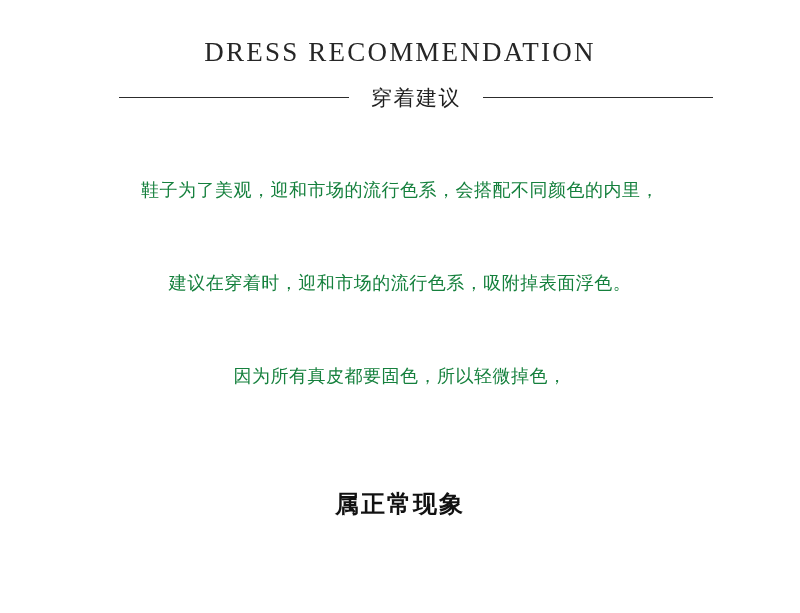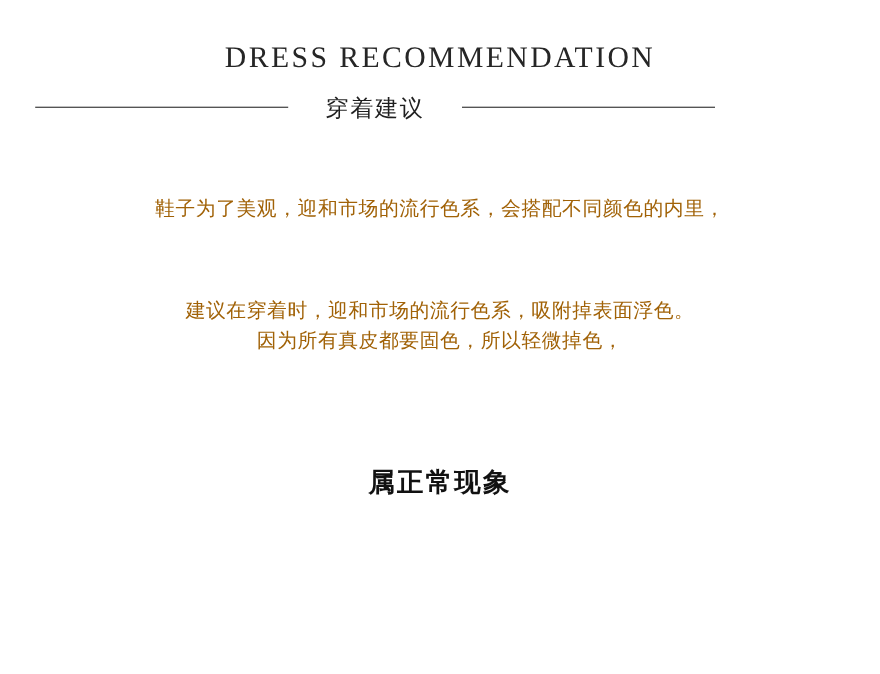--- a/index.html
+++ b/index.html
@@ -31,21 +31,22 @@
     font-size: 27px;
     letter-spacing: 2.2px;
     color: #262626;
     font-weight: 400;
     line-height: 1.1;
   }
   .subtitle-row {
     margin-top: 16px;
     display: flex;
     align-items: center;
-    gap: 12px;
+    justify-content: center;
+    gap: 0;
     padding-left: 32px;
   }
   .rule {
     height: 1px;
     background: #2c2c2c;
     width: 230px;
   }
   .rule.left  { margin-right: 22px; }
   .rule.right { margin-left: 22px; }
   .title-cn {
@@ -57,28 +58,28 @@
     white-space: nowrap;
   }
 
   
   .content {
     margin-top: 64px;
     text-align: center;
   }
   .line {
     font-family: "DejaVu Sans", sans-serif;
-    color: #a16207;
+    color: #15803d;
     font-size: 18px;
     letter-spacing: 0.5px;
     line-height: 1.5;
   }
   .line.l1 { margin-top: 0px;  }
   .line.l2 { margin-top: 66px; }
-  .line.l3 { }
+  .line.l3 { margin-top: 66px; }
   .line.emphasis {
     margin-top: 97px;
     font-size: 24px;
     font-weight: 700;
     letter-spacing: 2px;
     color: #111111;
   }
 </style>
 </head>
 <body>

